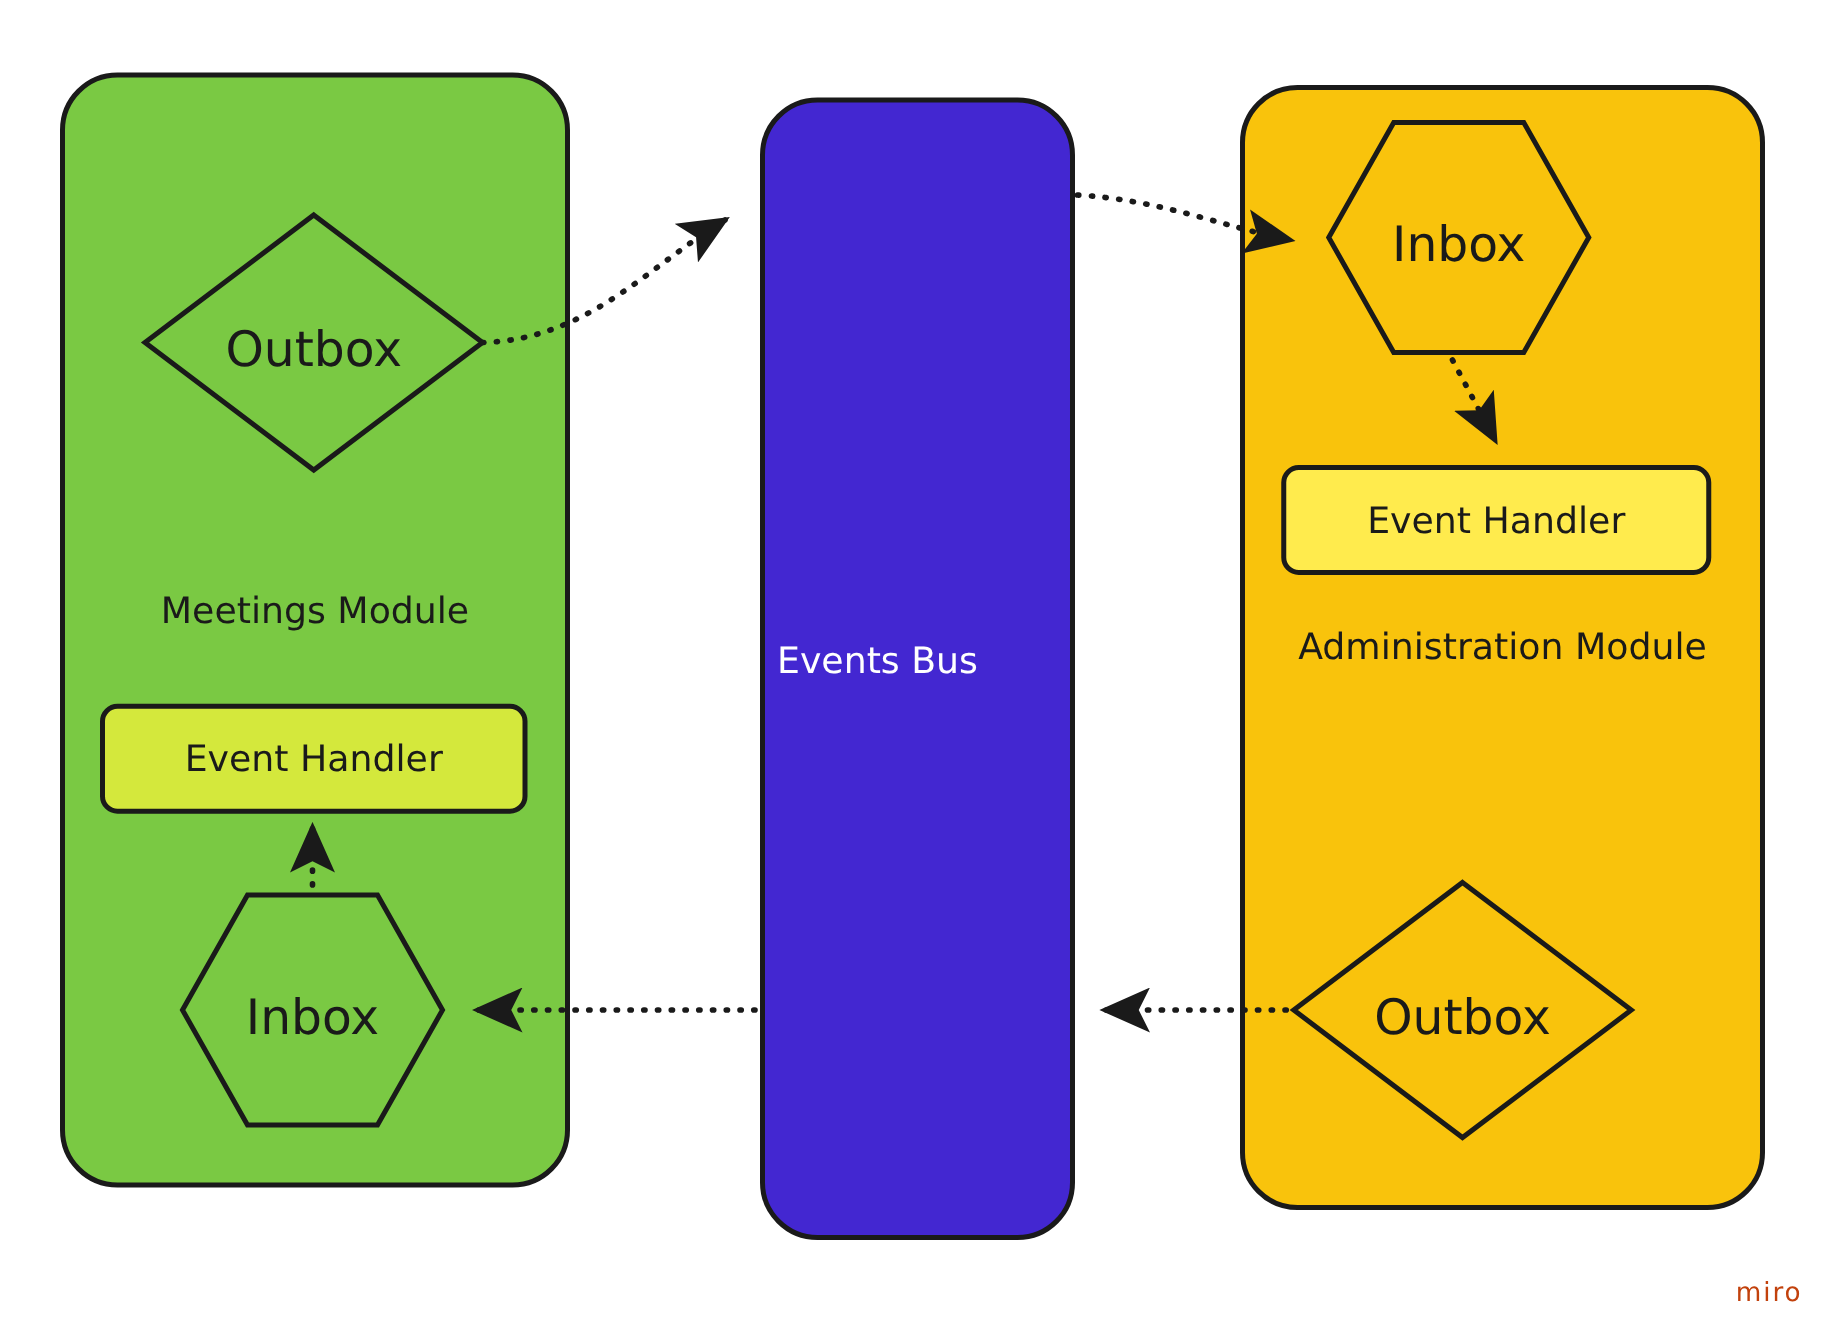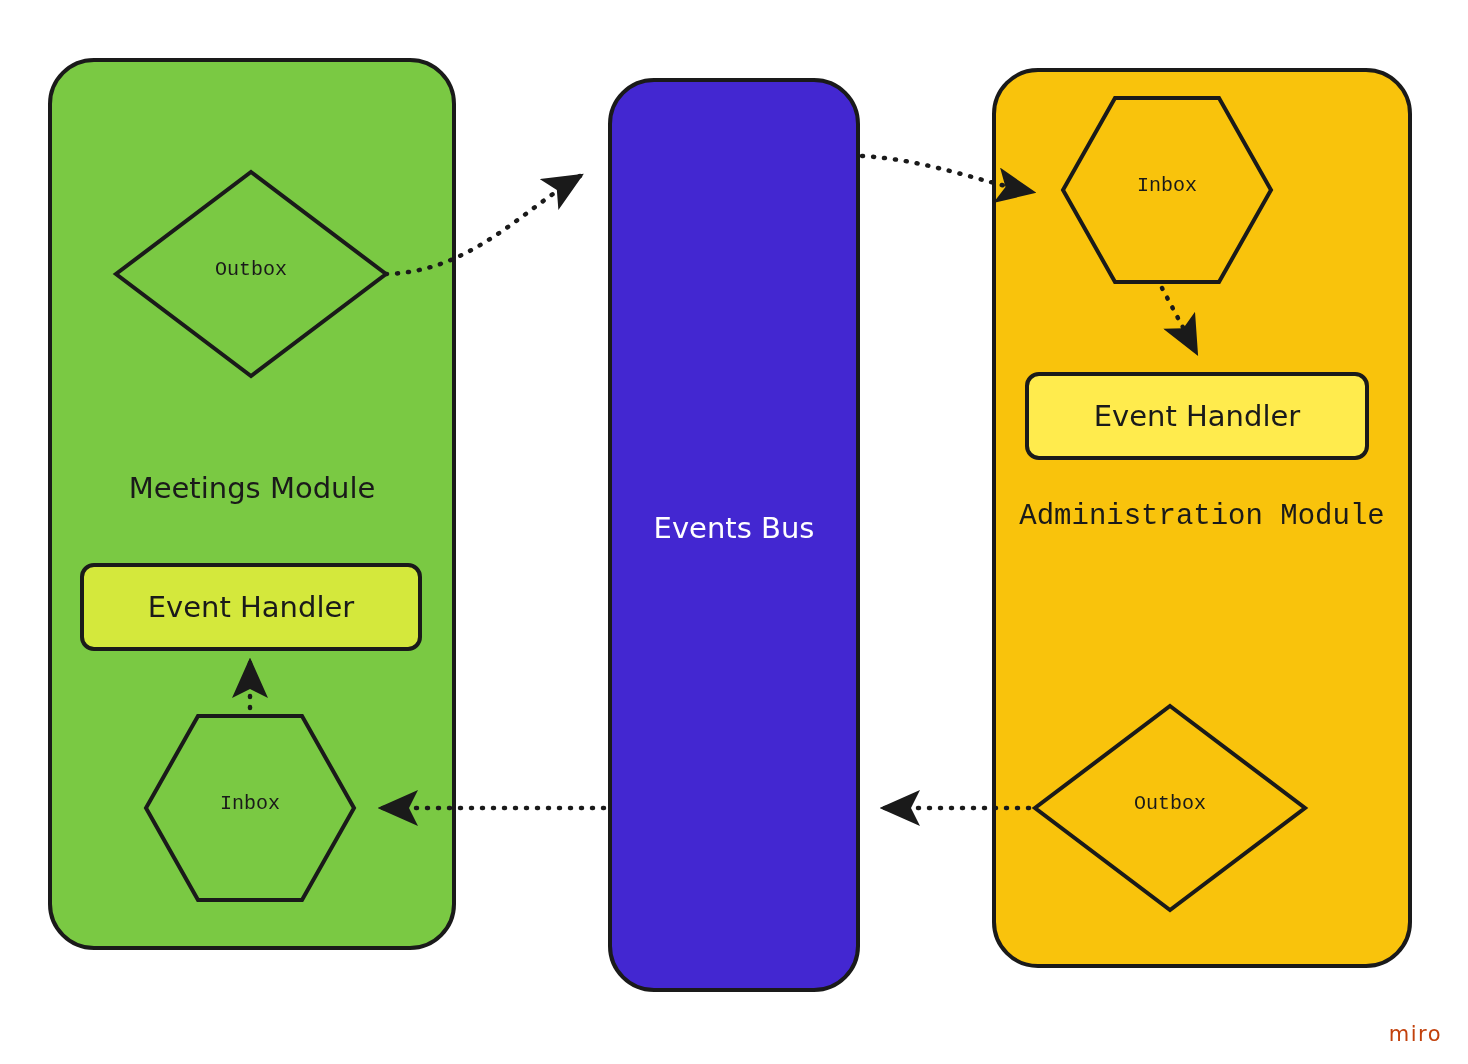--- a/index.html
+++ b/index.html
@@ -54,41 +54,39 @@
   }
   #meetings-label {
     left: 48px;
     top: 471px;
     width: 408px;
   }
   #administration-label {
     left: 992px;
     top: 500px;
     width: 420px;
-    font-family: Liberation Mono, monospace;
   }
   #events-bus-label {
-    left: 608px;
+    left: 576px;
     top: 511px;
     width: 252px;
     color: #ffffff;
     font-size: 29px;
   }
   .shape-svg {
     position: absolute;
     overflow: visible;
   }
   .shape-text {
     position: absolute;
     text-align: center;
     color: #1a1a1a;
-    font-size: 20px;
+    font-size: 39px;
     white-space: nowrap;
     pointer-events: none;
-    font-family: Liberation Mono, monospace;
   }
   .handler-box {
     position: absolute;
     border: 4px solid #1a1a1a;
     border-radius: 14px;
     box-sizing: border-box;
     display: flex;
     align-items: center;
     justify-content: center;
     color: #1a1a1a;

